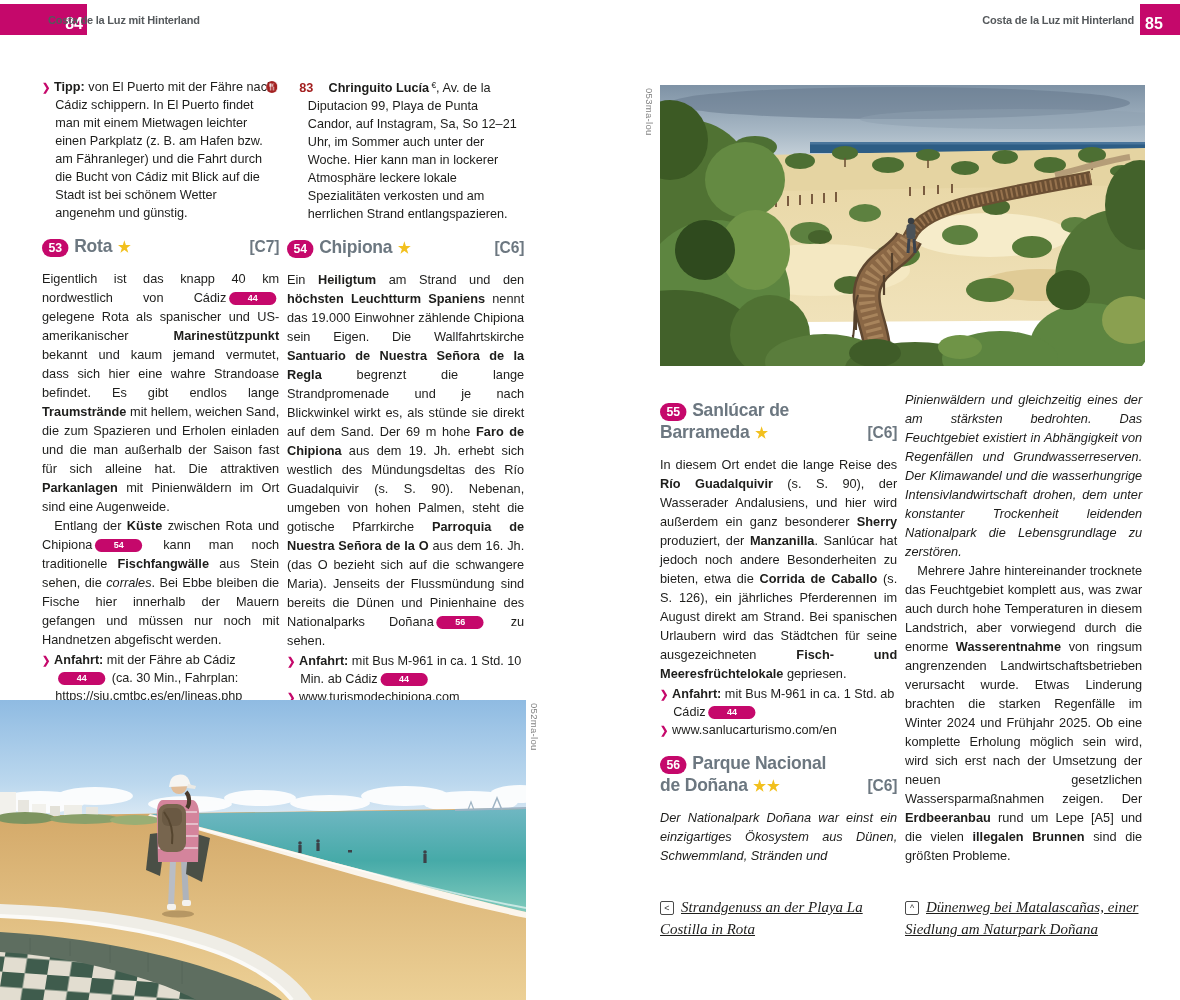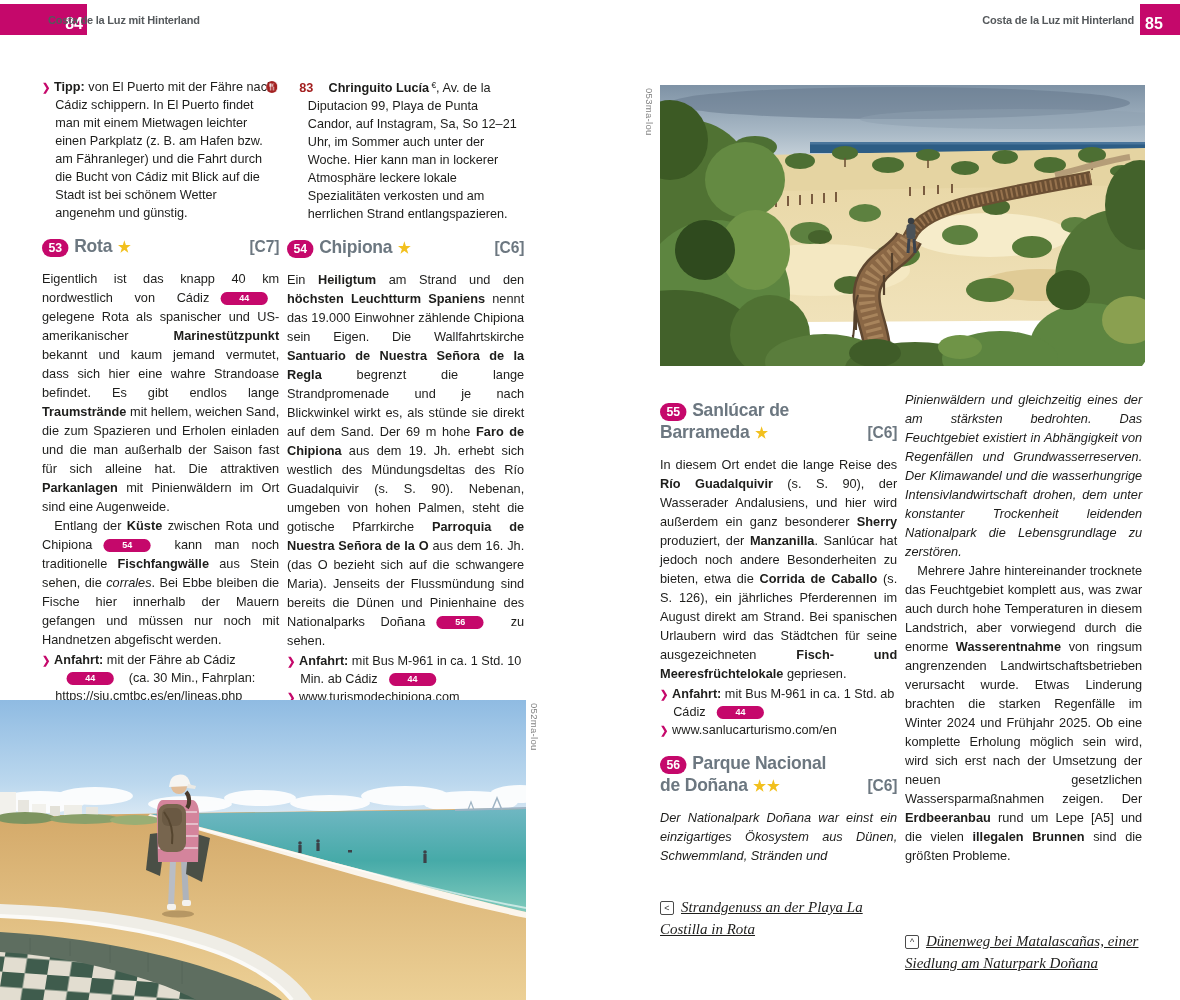--- a/index.html
+++ b/index.html
@@ -42,37 +42,37 @@
   .sec-header{margin:13px 0 11px 0;color:var(--title_gray,#6c7780);font-weight:bold;
               font-size:18.5px;line-height:22px;letter-spacing:-.2px;}
   .sec-line{display:flex;align-items:baseline;}
   .grid{margin-left:auto;font-size:16.5px;}
   .badge{display:inline-block;background:var(--accent,#c5086b);color:#fff;font-size:13px;
          font-weight:bold;min-width:24px;height:18px;line-height:18px;border-radius:9px;
          text-align:center;margin-right:6px;padding:0 2px;}
   .star{color:var(--star,#f2c01e);font-size:15px;margin-left:6px;letter-spacing:1px;}
   .ibadge{display:inline-block;background:var(--accent,#c5086b);color:#fff;font-size:9.5px;
           font-weight:bold;min-width:16px;height:12.5px;line-height:12.5px;border-radius:7px;
-          text-align:center;vertical-align:1px;margin:0 12px;padding:0 17px;text-indent:0;}
+          text-align:center;vertical-align:1px;margin:0 3px;padding:0 17px;text-indent:0;}
   .mt2{margin-top:2px;}
 
   
   .photo{position:absolute;overflow:hidden;}
   #photo-dunes{left:660px;top:85px;width:485px;height:281px;}
   #photo-beach{left:0;top:700px;width:526px;height:300px;}
   .photo svg{display:block;width:100%;height:100%;}
   .credit{position:absolute;font-size:9.5px;color:#828282;writing-mode:vertical-rl;letter-spacing:.3px;}
   #credit-dunes{left:644px;top:88px;}
   #credit-beach{left:529px;top:703px;}
 
   
   .caption{position:absolute;width:240px;font-family:"Liberation Serif",serif;
            font-style:italic;font-size:15px;line-height:21.5px;color:#1d1d1b;text-decoration:underline;}
   #cap-left{left:660px;top:897px;}
-  #cap-right{left:905px;top:897px;margin-top:34px;}
+  #cap-right{left:905px;top:897px;}
   .capicon{display:inline-block;width:12px;height:12px;border:1px solid #4a4a4a;border-radius:2px;
            font-family:"Liberation Sans",sans-serif;font-style:normal;font-size:9px;line-height:12px;
            text-align:center;color:#3a3a3a;margin-right:7px;vertical-align:1px;}
 </style>
 </head>
 <body>
 
 <div class="pgblock left">
   <span class="pgnum">84</span>
 </div>

